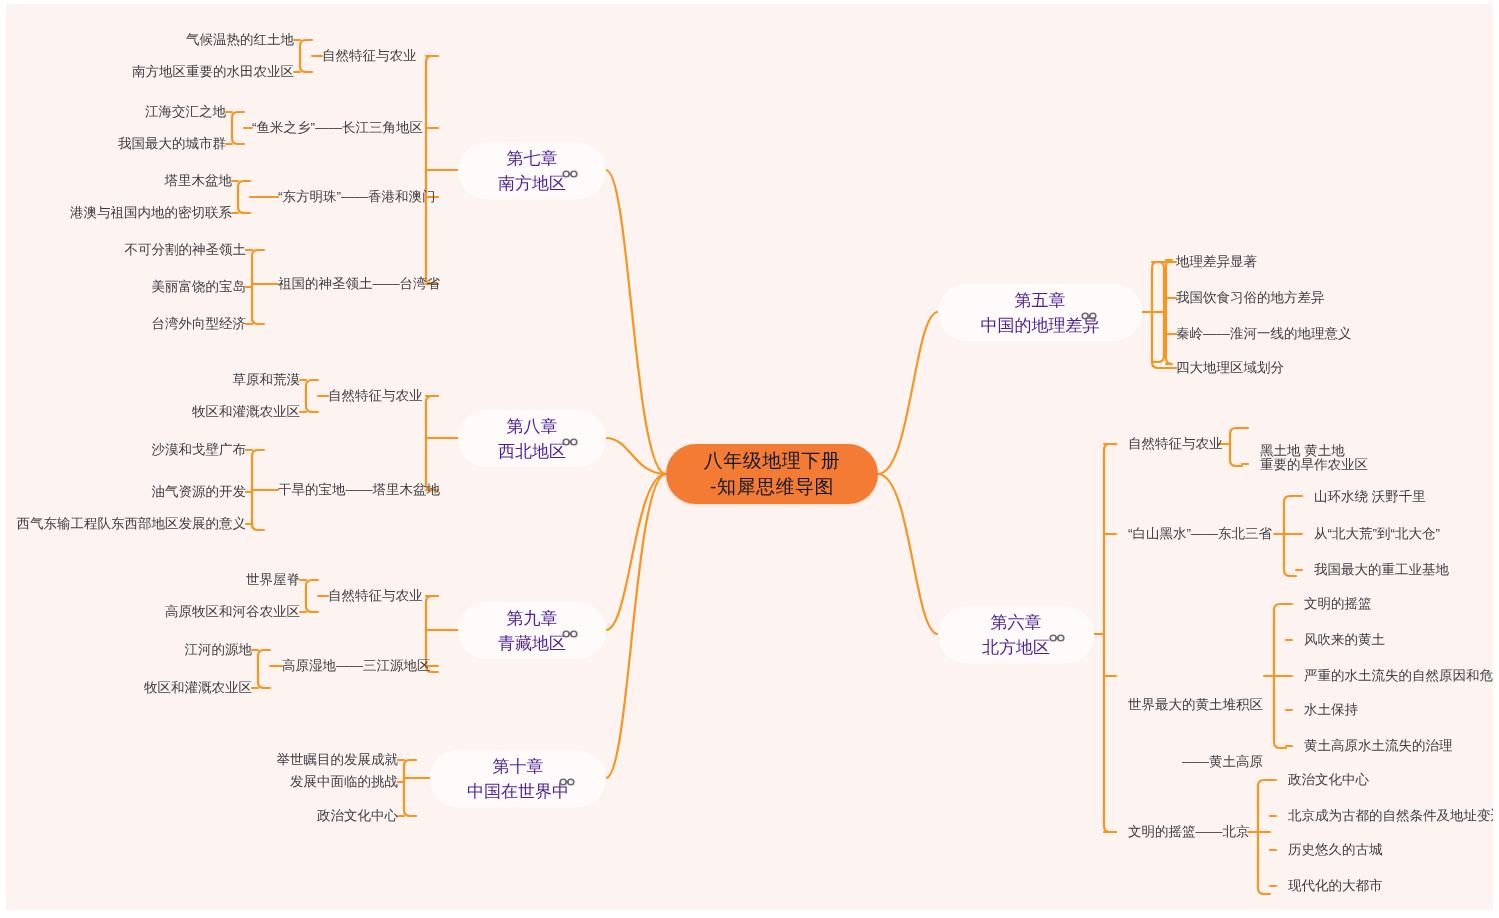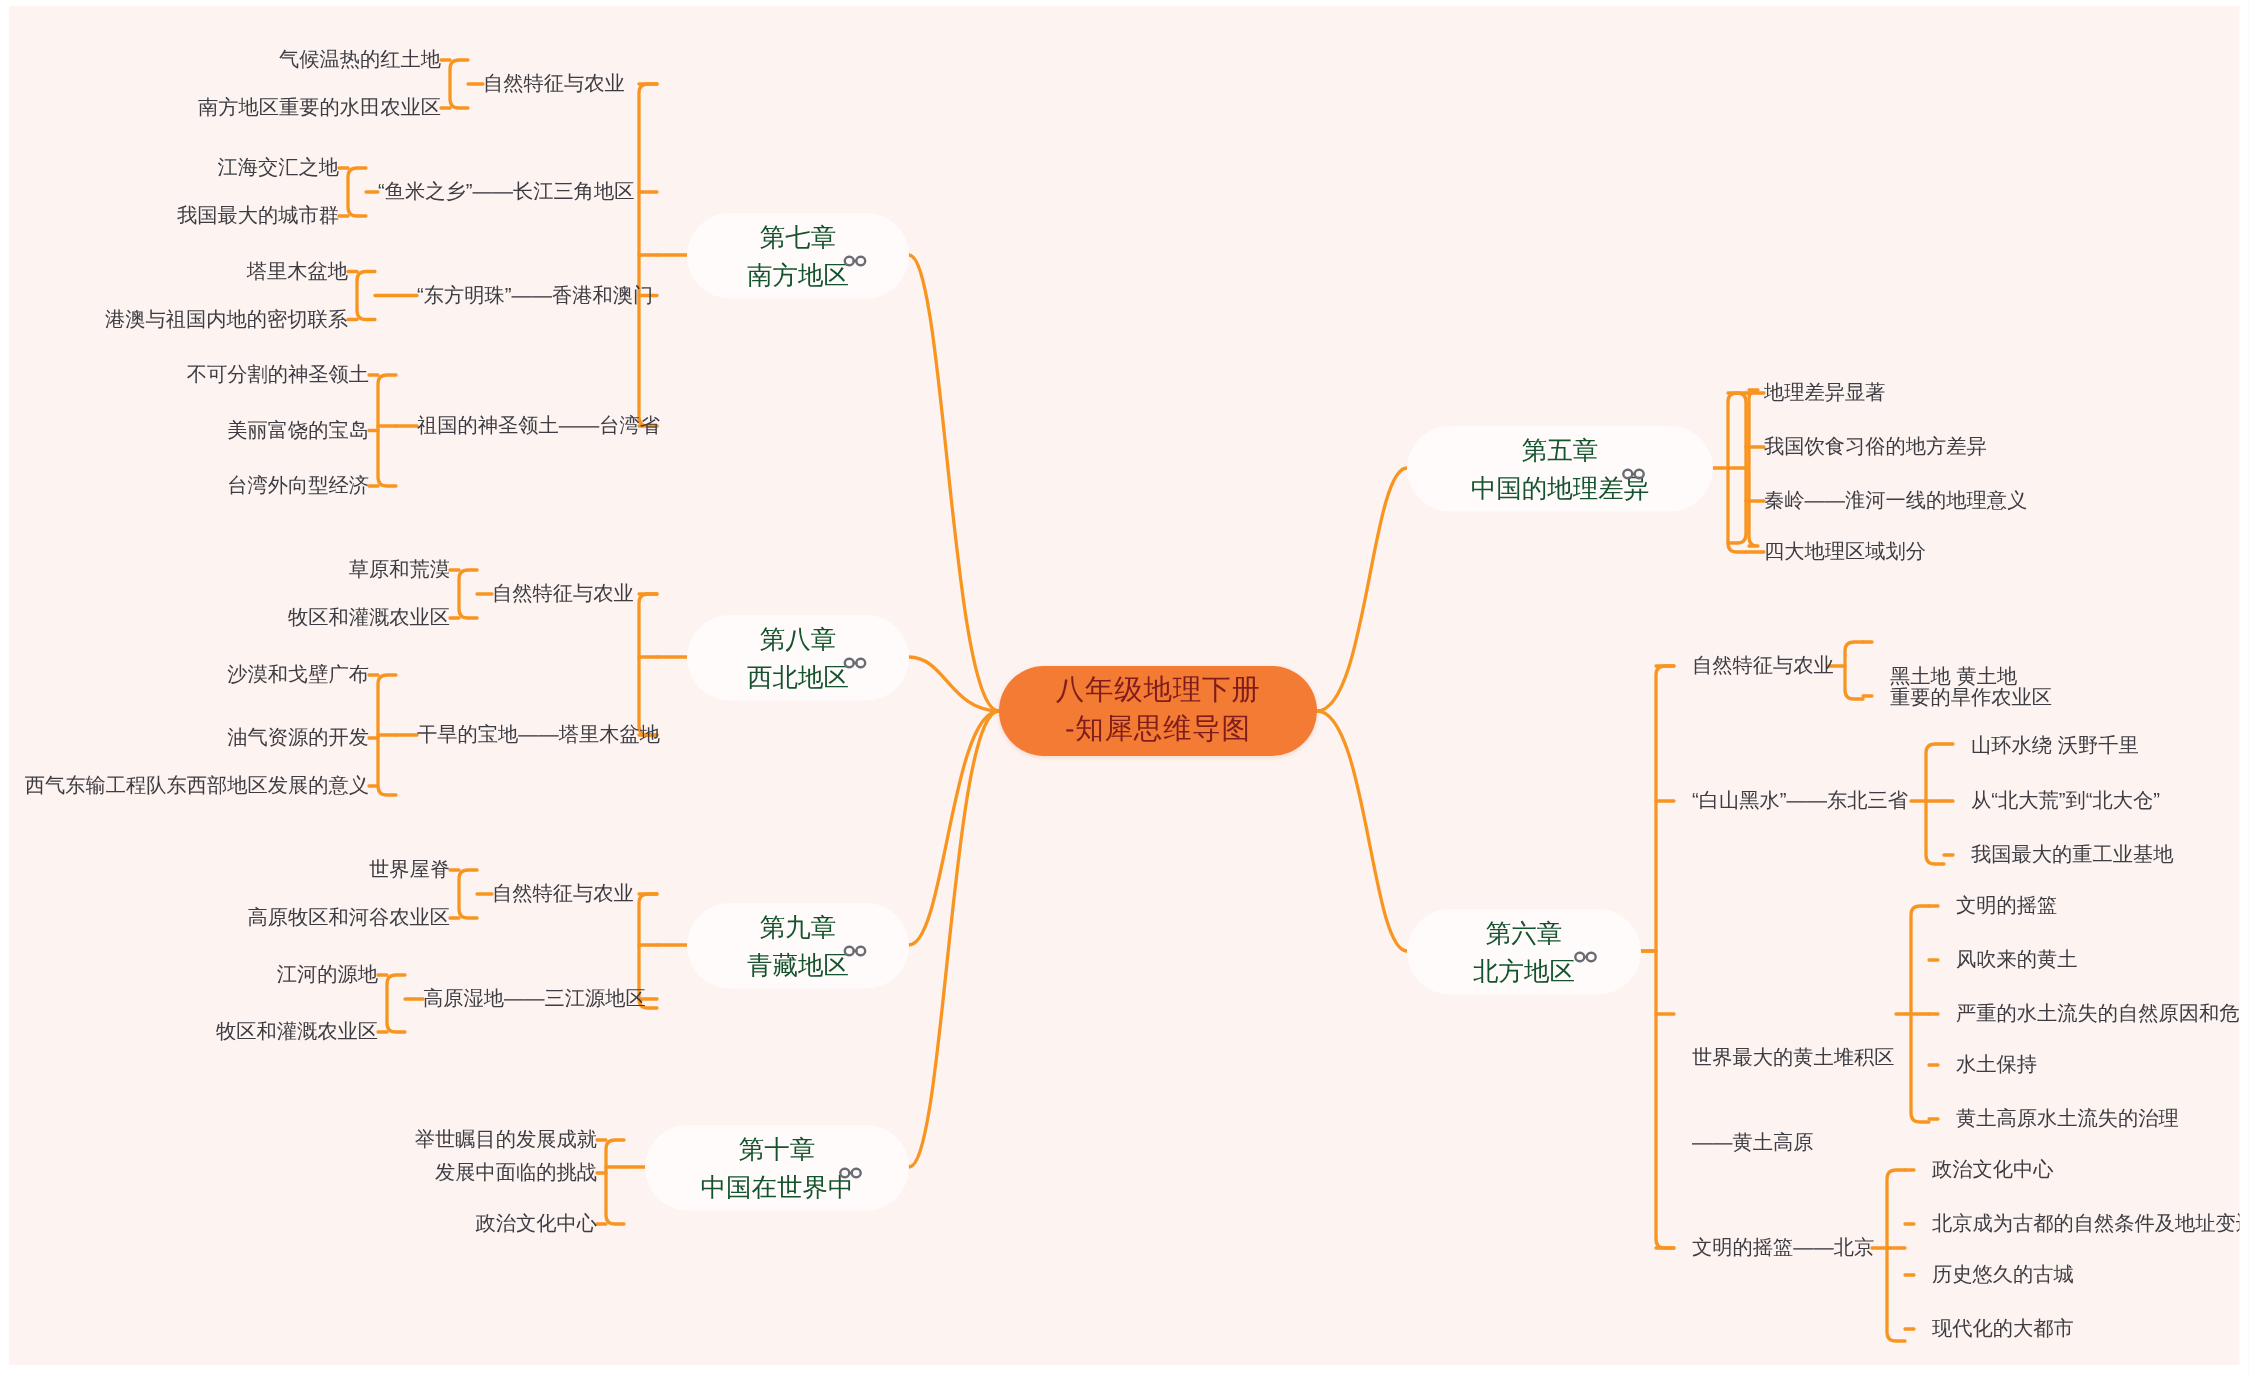--- a/index.html
+++ b/index.html
@@ -19,54 +19,54 @@
   .node{
     position:absolute;
     box-sizing:border-box;
     display:flex;align-items:center;justify-content:center;
     white-space:nowrap;
   }
   
   .root{
     background:#f47b33;
     border-radius:34px;
-    color:#7f1d1d;
+    color:#0f172a;
     font-size:19px;
     line-height:26px;
     text-align:center;
     letter-spacing:.5px;
     flex-direction:column;
     box-shadow:0 1px 3px rgba(200,90,30,.18);
   }
   .root .l{display:block;}
   
   .chapter{
     background:#fffbfa;
     border-radius:30px;
-    color:#14532d;
+    color:#4c1d95;
     font-size:17px;
     line-height:25px;
     text-align:center;
   }
   .chapter .ctext{display:flex;flex-direction:column;align-items:center;}
   .chapter .lnk{
     position:absolute;
     width:16px;height:16px;
   }
   
   .tnode{
     position:absolute;
     font-size:13.5px;
     line-height:18px;
     color:#3c3c42;
     white-space:pre;
   }
   .tnode.r{text-align:right;}
   .tnode.l{text-align:left;}
-  .tnode.two{line-height:19px;}
+  .tnode.two{line-height:19px;text-align:right;}
 </style>
 </head>
 <body>
 
 <div id="canvas">
 
   <svg id="wires" viewBox="0 0 1487 906" xmlns="http://www.w3.org/2000/svg">
     <g fill="none" stroke="#f89521" stroke-width="2.2" stroke-linecap="round" stroke-linejoin="round">
 
       <path d="M660,470 C628,470 624,166 600,166"></path>

